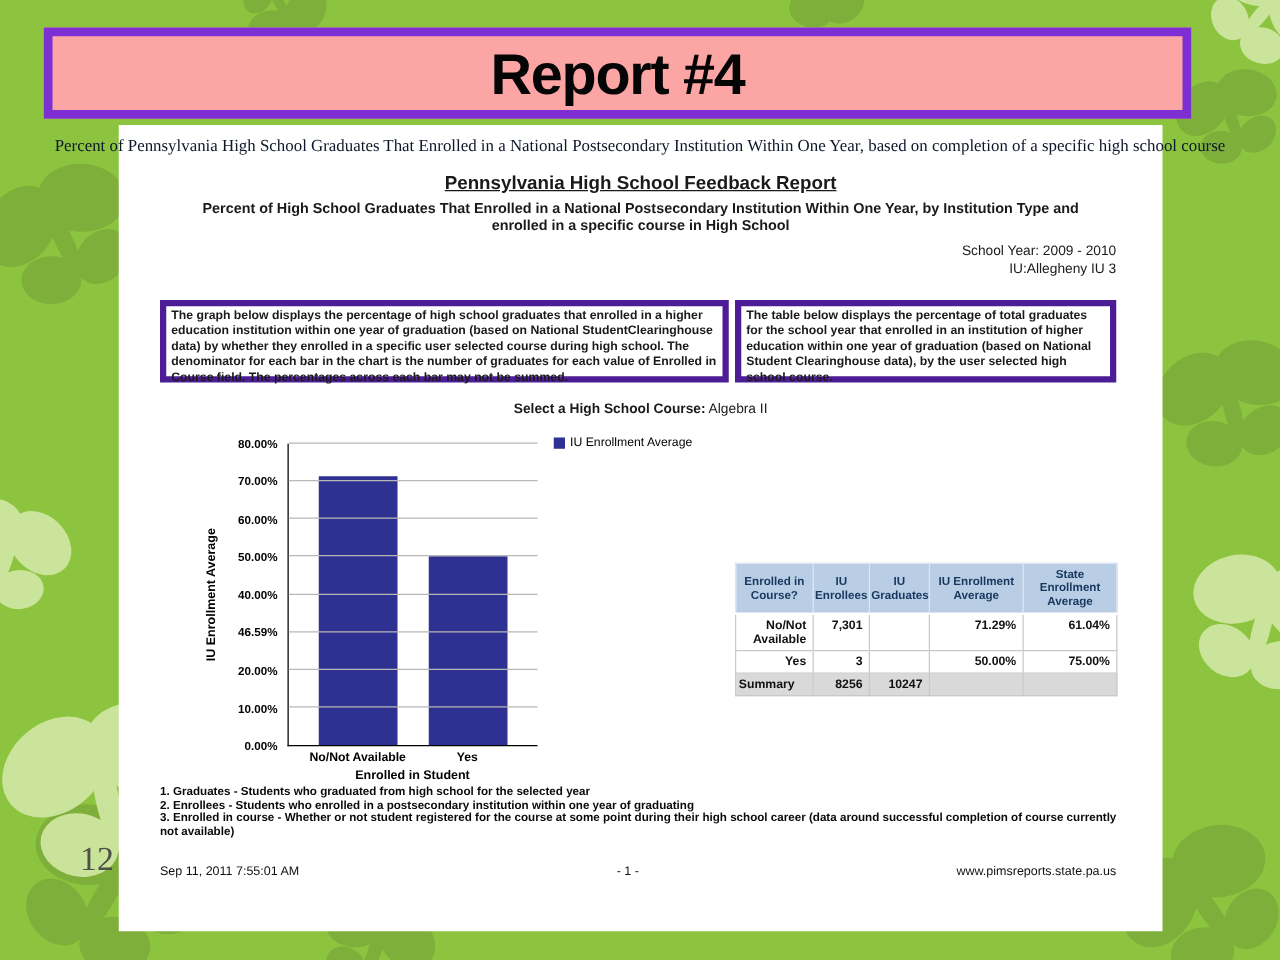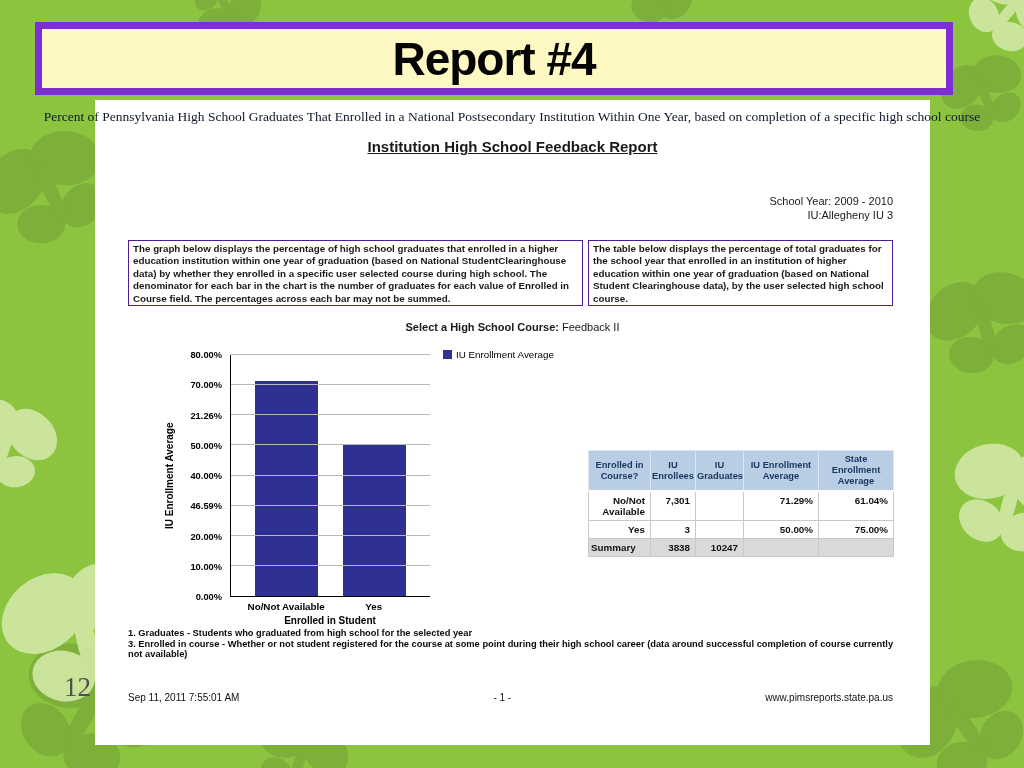--- a/index.html
+++ b/index.html
@@ -9,21 +9,21 @@
     overflow: hidden;
     background: #8CC43F;
     font-family: "Liberation Sans", sans-serif;
     color: #000;
   }
   .bg-svg { position:absolute; left:0; top:0; width:1024px; height:768px; z-index:0; }
 
   
   .title-box {
     position:absolute; left:35px; top:22px; width:918px; height:73px;
-    background:#fef9c3; border:7px solid #7D2FD3; z-index:3;
+    background:#fca5a5; border:7px solid #7D2FD3; z-index:3;
     display:flex; align-items:center; justify-content:center;
   }
   .title-box h1 { font-size:46px; font-weight:bold; letter-spacing:-1px; color:#050505; }
 
   
   .panel { position:absolute; left:95px; top:100px; width:835px; height:645px; background:#ffffff; z-index:1; }
 
   .slide-subtitle {
     position:absolute; left:42px; top:108px; width:940px; z-index:2;
     font-family:"Liberation Serif", serif; font-size:13.5px; line-height:17px;
@@ -31,21 +31,21 @@
   }
 
   .panel > div { position:absolute; }
   .report-title { top:38px; left:0; width:100%; text-align:center; font-size:15px; font-weight:bold; text-decoration:underline; color:#1a1a1a; }
   .report-subtitle { top:60px; left:50px; width:735px; text-align:center; font-size:11.5px; font-weight:bold; line-height:14px; color:#1a1a1a; }
   .report-meta { top:94px; right:37px; text-align:right; font-size:11px; line-height:14px; color:#1a1a1a; }
   .report-meta .lbl { font-weight:normal; }
   .report-meta .val { font-weight:normal; margin-left:3px; }
 
   .desc-box {
-    border:1px solid #4c1d95; padding:2px 4px;
+    border:5px solid #4c1d95; padding:2px 4px;
     font-size:9.8px; font-weight:bold; line-height:12.4px; color:#1a1a1a;
   }
   .desc-left  { top:140px; left:33px;  width:455px; height:66px; }
   .desc-right { top:140px; left:493px; width:305px; height:66px; }
 
   .course-line { top:221px; left:0; width:100%; text-align:center; font-size:11px; color:#1a1a1a; }
   .course-line .lbl { font-weight:bold; }
 
   
   .chart { top:245px; left:65px; width:420px; height:292px; }
@@ -127,53 +127,54 @@
 </svg>
 
 <div class="title-box">
   <h1>Report #4</h1>
 </div>
 
 <div class="slide-subtitle">Percent of Pennsylvania High School Graduates That Enrolled in a National Postsecondary Institution Within One Year, based on completion of a specific high school course</div>
 
 <div class="panel">
 
-  <div class="report-title">Institution High School Feedback Report</div>
+  <div class="report-title">Pennsylvania High School Feedback Report</div>
+  <div class="report-subtitle">Percent of High School Graduates That Enrolled in a National Postsecondary Institution  Within One Year, by Institution Type and enrolled in a specific course in High School</div>
 
   <div class="report-meta">
     <div>
       <span class="lbl">School Year:</span><span class="val">2009 - 2010</span>
     </div>
     <div>
       <span class="lbl">IU:</span><span class="val" style="margin-left:0">Allegheny IU 3</span>
     </div>
   </div>
 
   <div class="desc-box desc-left">The graph below displays the percentage of high school graduates that enrolled in a higher education institution within one year of graduation (based on National StudentClearinghouse data) by whether they enrolled in a specific user selected course during high school. The denominator for each bar in the chart is the number of graduates for each value of Enrolled in Course field. The percentages across each bar may not be summed.</div>
   <div class="desc-box desc-right">The table below displays the percentage of total graduates for the school year that enrolled in an institution of higher education within one year of graduation (based on National Student Clearinghouse data), by the user selected high school course.</div>
 
   <div class="course-line">
     <span class="lbl">Select a High School Course:</span>
-    <span class="val">Feedback II</span>
+    <span class="val">Algebra II</span>
   </div>
 
   <div class="chart">
     <div class="legend">
       <span class="legend-swatch" style="background: rgb(46, 49, 146);"></span>
       <span>IU Enrollment Average</span>
     </div>
     <div class="yaxis-title">IU Enrollment Average</div>
     <div class="yticks">
         <div class="ytick" style="bottom: 0%;">0.00%</div>
         <div class="ytick" style="bottom: 12.5%;">10.00%</div>
         <div class="ytick" style="bottom: 25%;">20.00%</div>
         <div class="ytick" style="bottom: 37.5%;">46.59%</div>
         <div class="ytick" style="bottom: 50%;">40.00%</div>
         <div class="ytick" style="bottom: 62.5%;">50.00%</div>
-        <div class="ytick" style="bottom: 75%;">21.26%</div>
+        <div class="ytick" style="bottom: 75%;">60.00%</div>
         <div class="ytick" style="bottom: 87.5%;">70.00%</div>
         <div class="ytick" style="bottom: 100%;">80.00%</div>
       </div>
     <div class="plot">
       <div class="bars-row">
           <div class="bar" style="height: 89.1125%; background: rgb(46, 49, 146);"></div>
           <div class="bar" style="height: 62.5%; background: rgb(46, 49, 146);"></div>
         </div>
     <div class="gridline" style="bottom: 12.5%;"></div>
         <div class="gridline" style="bottom: 25%;"></div>
@@ -219,32 +220,33 @@
           </tr>
           <tr>
             <td>Yes</td>
             <td>3</td>
             <td></td>
             <td>50.00%</td>
             <td>75.00%</td>
           </tr>
           <tr class="summary">
             <td>Summary</td>
-            <td>3838</td>
+            <td>8256</td>
             <td>10247</td>
             <td></td>
             <td></td>
           </tr>
         </tbody>
     </table>
   </div>
 
   <div class="keydefs">
     <div>
         <div class="kd-item">1. Graduates - Students who graduated from high school for the selected year</div>
+        <div class="kd-item">2. Enrollees - Students who enrolled in a postsecondary institution within one year of graduating</div>
         <div class="kd-item">3. Enrolled in course - Whether or not student registered for the course at some point during their high school career (data around successful completion of course currently not available)</div>
       </div>
   </div>
 
   <div class="report-footer">
     <span>Sep 11, 2011  7:55:01 AM</span>
     <span>- 1 -</span>
     <span>www.pimsreports.state.pa.us</span>
   </div>
 

